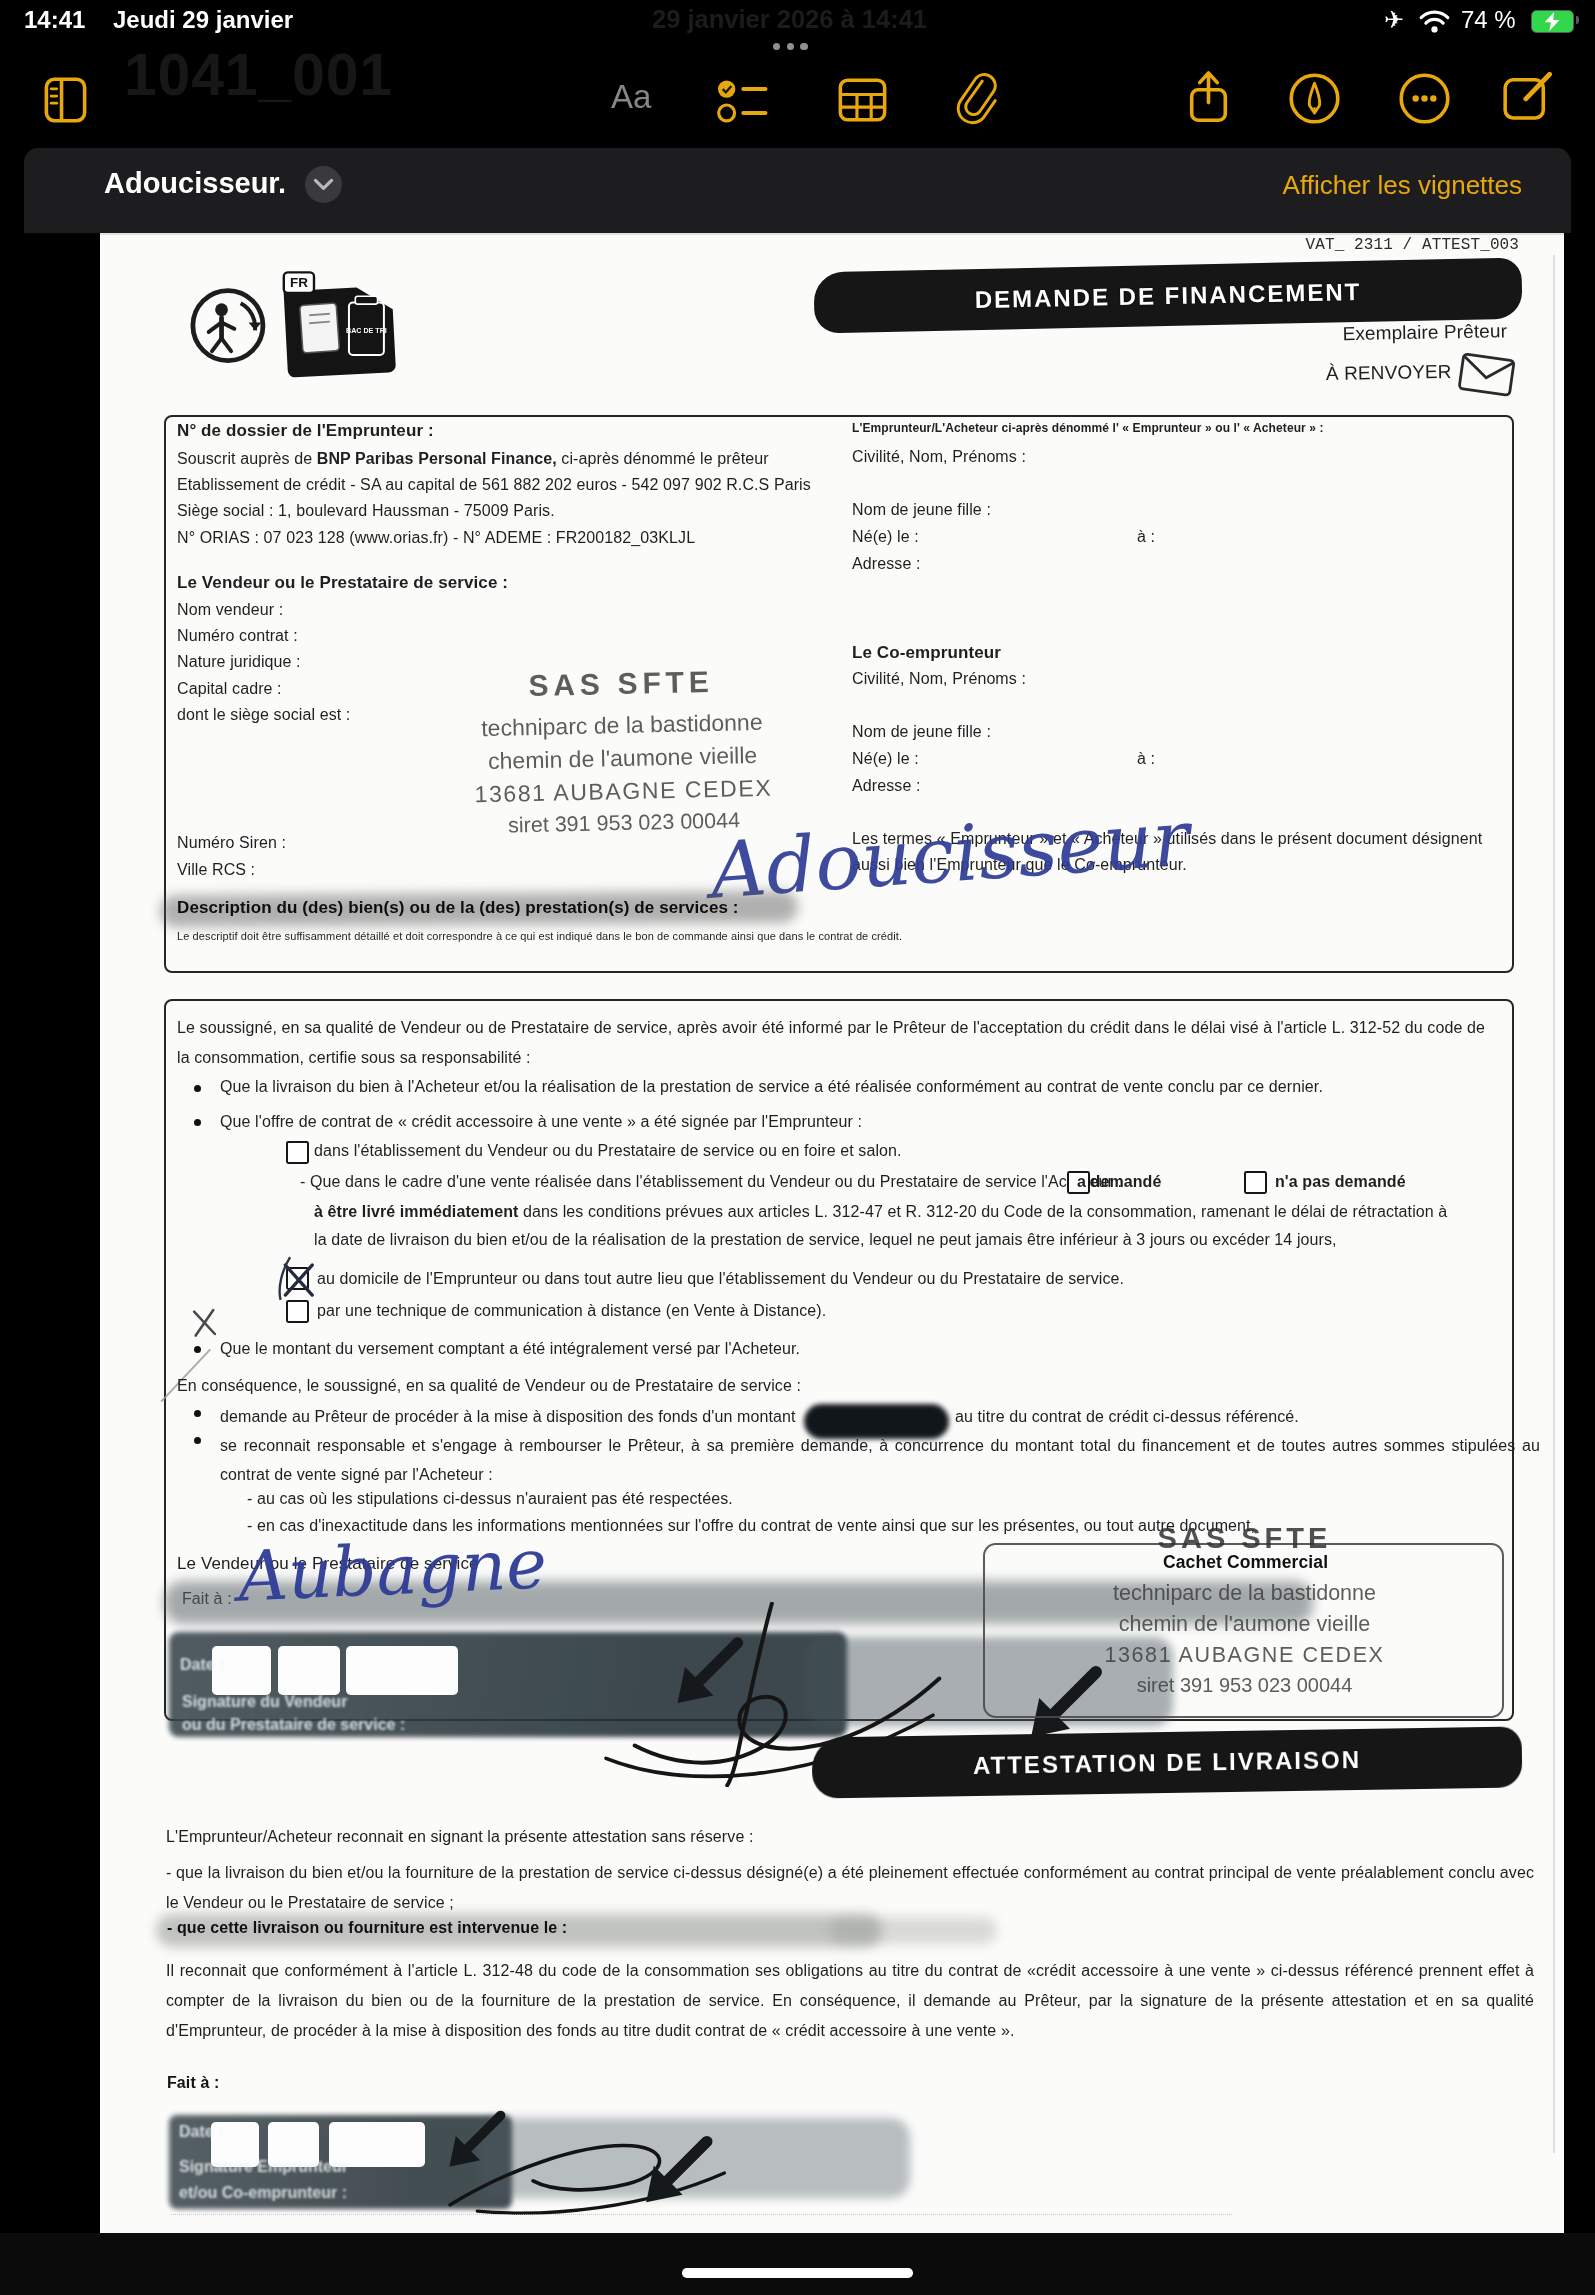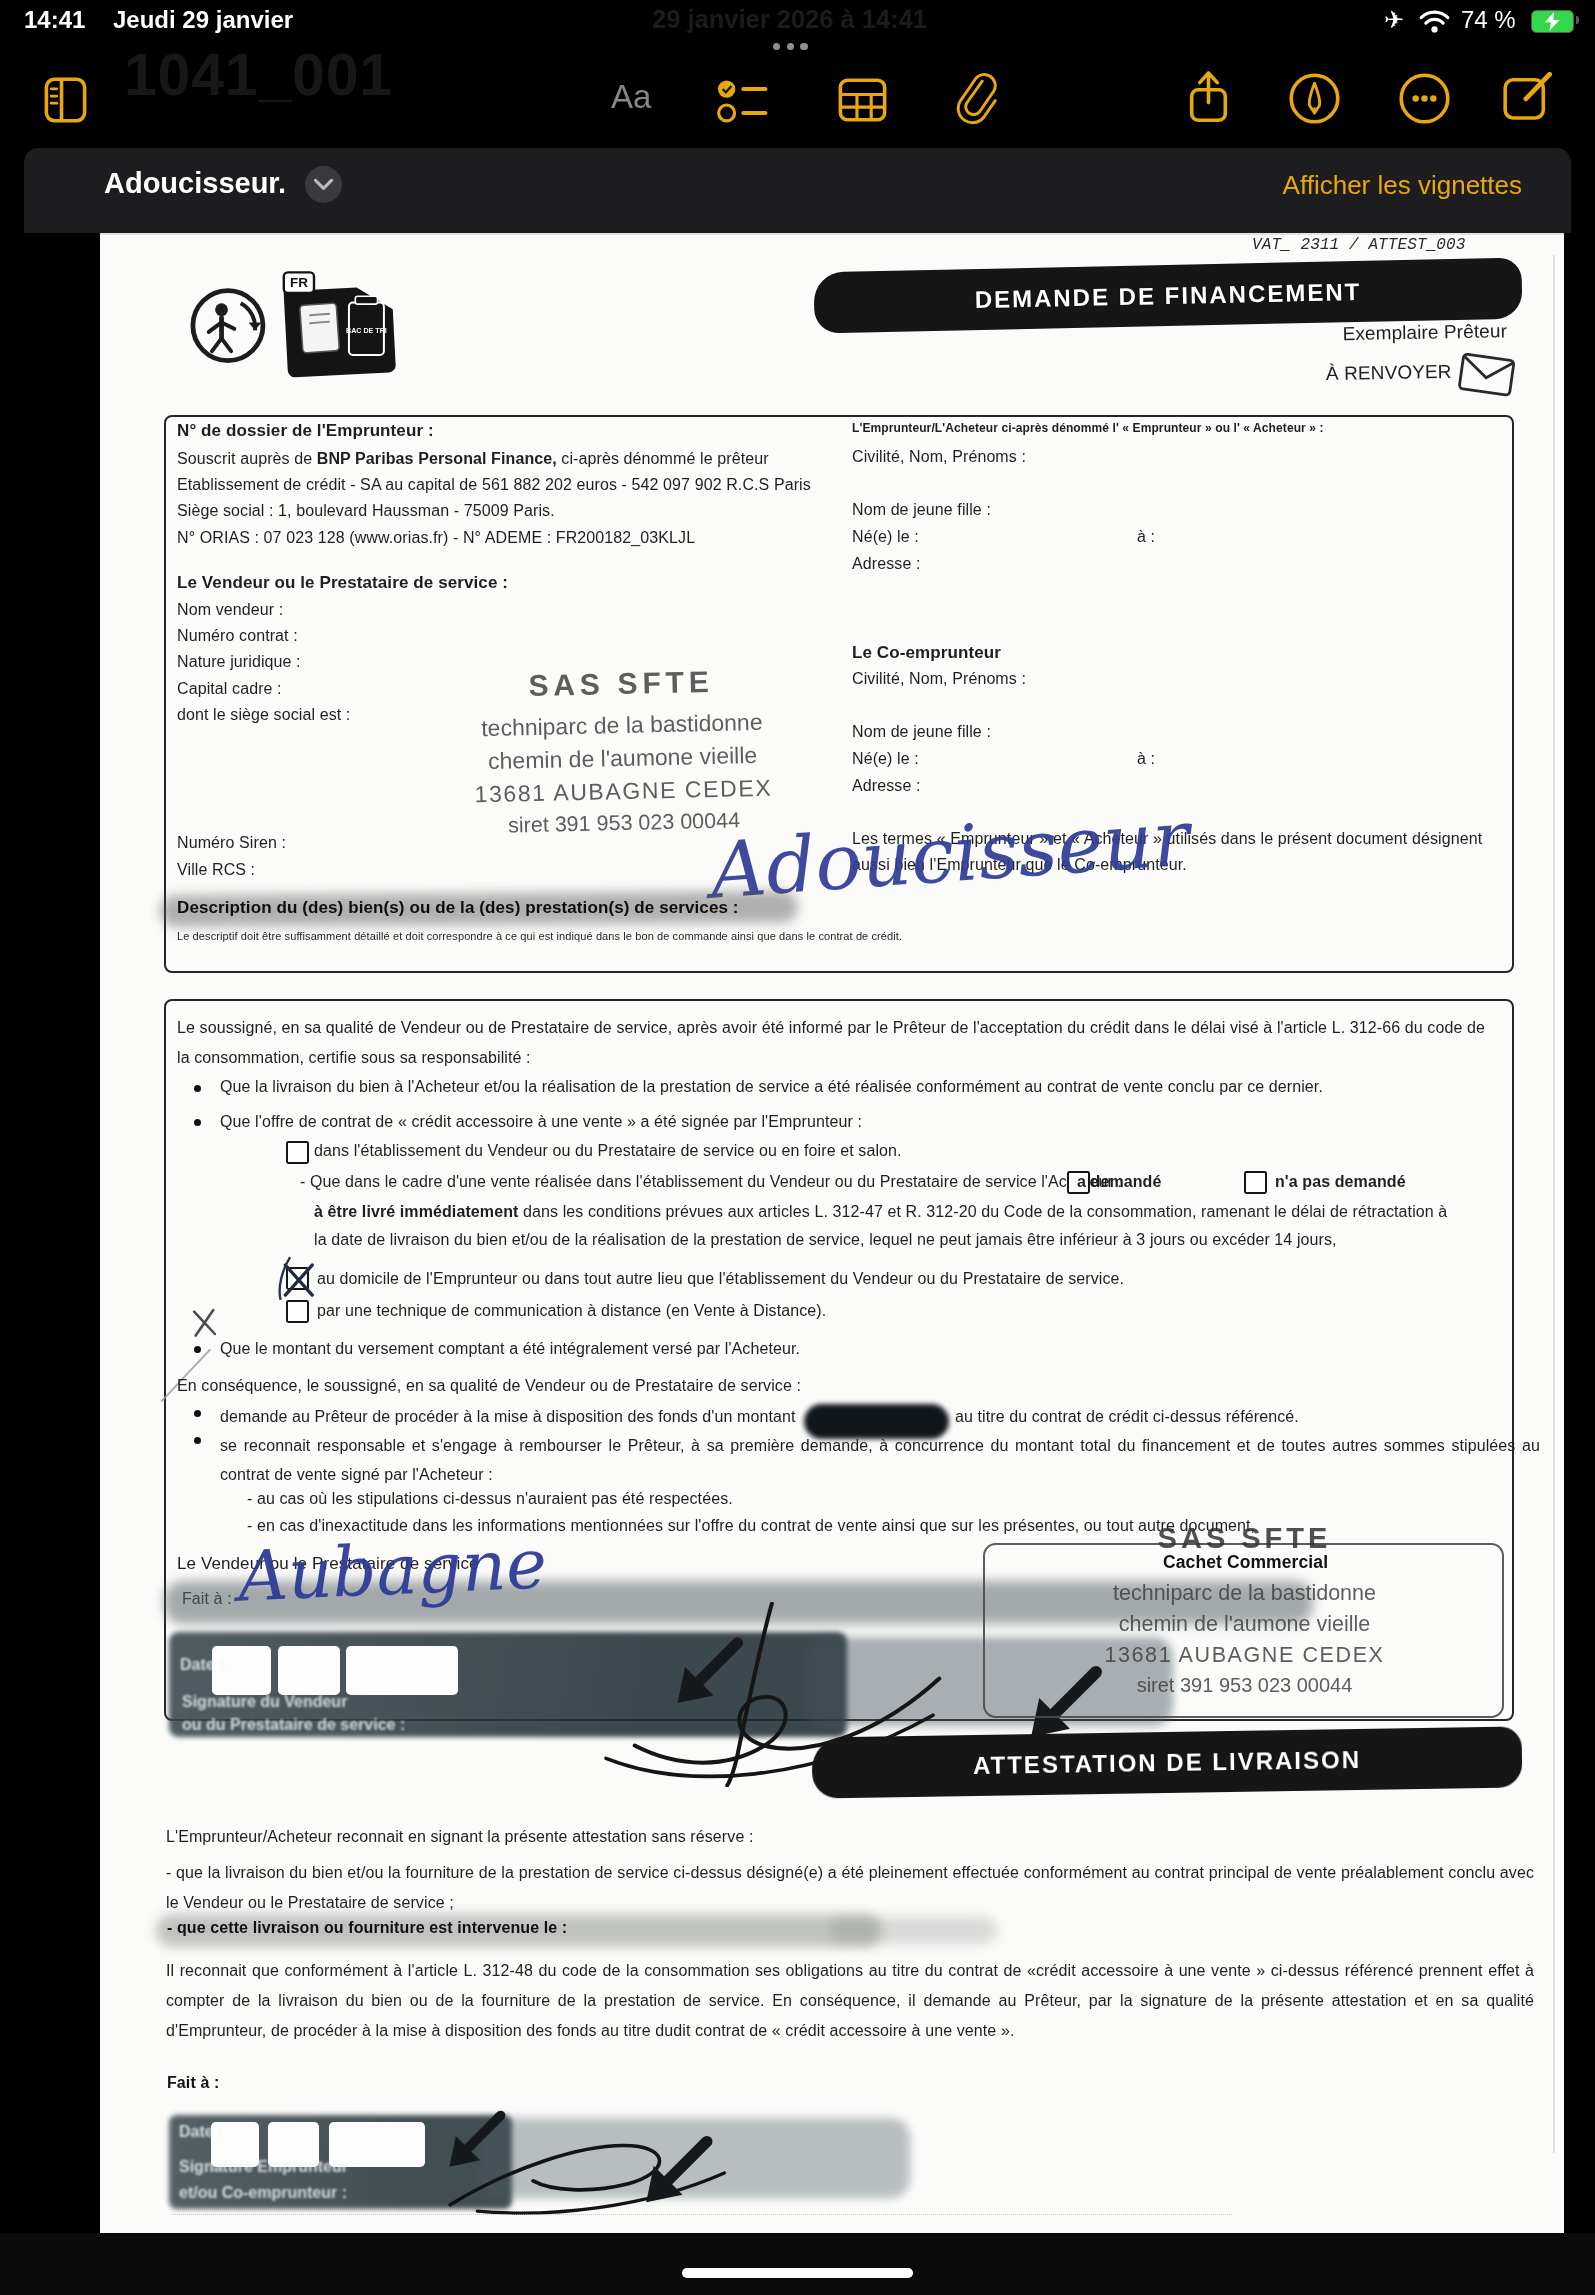--- a/index.html
+++ b/index.html
@@ -111,21 +111,21 @@
       <svg width="21" height="12.8" viewBox="0 0 26 16">
         <polyline points="3,3 13,13 23,3" fill="none" stroke="#b8b8bd" stroke-width="4" stroke-linecap="round" stroke-linejoin="round"></polyline>
       </svg>
     </div>
     <div id="thumbs" class="abs">Afficher les vignettes</div>
   </div>
 
   <div id="page" class="abs"></div>
   <div class="vline" style="left:1553px;top:255px;height:1898px;"></div>
 
-  <div class="dt mono" style="left:1252px;top:236px;width:267px;font-size:16px;color:#2b2b2b;font-style:italic;">VAT_ 2311 / ATTEST_003</div>
+  <div class="dt mono" style="left:1252px;top:236px;width:267px;text-align:right;font-size:16px;color:#2b2b2b;">VAT_ 2311 / ATTEST_003</div>
 
   <div class="banner" style="left:814px;top:265px;width:708px;height:61px;border-radius:30px 22px 27px 24px;transform:rotate(-1.2deg);">DEMANDE DE FINANCEMENT</div>
 
   <svg class="abs" style="left:188px;top:281px;" width="83" height="86" viewBox="0 0 104 108">
     <circle cx="50" cy="56" r="44" fill="none" stroke="#1d1d1d" stroke-width="6"></circle>
     <circle cx="42" cy="36" r="8" fill="#1d1d1d"></circle>
     <line x1="42" y1="46" x2="42" y2="72" stroke="#1d1d1d" stroke-width="6" stroke-linecap="round"></line>
     <line x1="42" y1="52" x2="26" y2="64" stroke="#1d1d1d" stroke-width="5" stroke-linecap="round"></line>
     <line x1="42" y1="52" x2="58" y2="60" stroke="#1d1d1d" stroke-width="5" stroke-linecap="round"></line>
     <line x1="42" y1="72" x2="30" y2="88" stroke="#1d1d1d" stroke-width="5" stroke-linecap="round"></line>
@@ -193,21 +193,21 @@
   <div class="dt wr" style="left:852px;top:826px;width:654px;line-height:26px;text-align:left;">Les termes « Emprunteur » et « Acheteur » utilisés dans le présent document désignent aussi bien l'Emprunteur que le Co-emprunteur.</div>
 
   <div class="abs hand" style="left:710px;top:810px;font-size:77px;transform:rotate(-4deg);opacity:.92;">Adoucisseur</div>
 
   <div class="smear" style="left:160px;top:893px;width:638px;height:32px;background:#555;opacity:.45;transform:rotate(-0.4deg);"></div>
   <div class="dt b" style="left:177px;top:898px;font-size:17px;color:#0e0e0e;">Description du (des) bien(s) ou de la (des) prestation(s) de services :</div>
   <div class="dt" style="left:177px;top:930px;font-size:11px;">Le descriptif doit être suffisamment détaillé et doit correspondre à ce qui est indiqué dans le bon de commande ainsi que dans le contrat de crédit.</div>
 
   <div class="bx" style="left:164px;top:999px;width:1346px;height:718px;"></div>
 
-  <div class="dt wr" style="left:177px;top:1013px;width:1308px;">Le soussigné, en sa qualité de Vendeur ou de Prestataire de service, après avoir été informé par le Prêteur de l'acceptation du crédit dans le délai visé à l'article L. 312-66 du code de la consommation, certifie sous sa responsabilité :</div>
+  <div class="dt wr" style="left:177px;top:1013px;width:1308px;">Le soussigné, en sa qualité de Vendeur ou de Prestataire de service, après avoir été informé par le Prêteur de l'acceptation du crédit dans le délai visé à l'article L. 312-52 du code de la consommation, certifie sous sa responsabilité :</div>
 
   <span class="blt" style="left:194px;top:1085px;"></span>
   <div class="dt" style="left:220px;top:1078px;">Que la livraison du bien à l'Acheteur et/ou la réalisation de la prestation de service a été réalisée conformément au contrat de vente conclu par ce dernier.</div>
 
   <span class="blt" style="left:194px;top:1119px;"></span>
   <div class="dt" style="left:220px;top:1113px;">Que l'offre de contrat de « crédit accessoire à une vente » a été signée par l'Emprunteur :</div>
 
   <span class="cb" style="left:286px;top:1141px;"></span>
   <div class="dt" style="left:314px;top:1142px;">dans l'établissement du Vendeur ou du Prestataire de service ou en foire et salon.</div>
 

